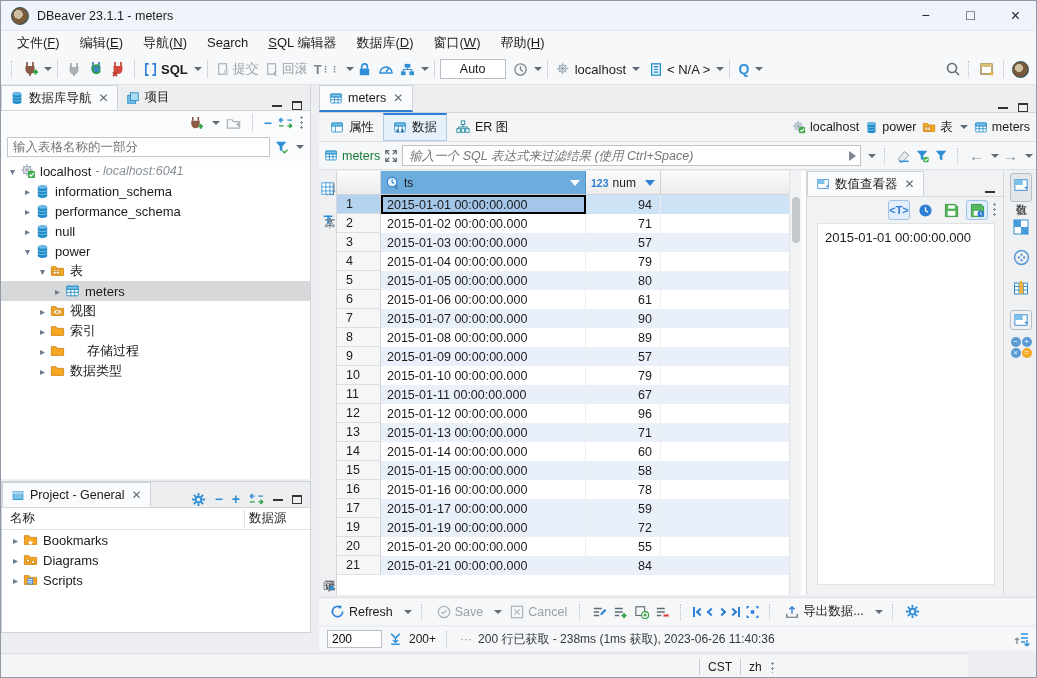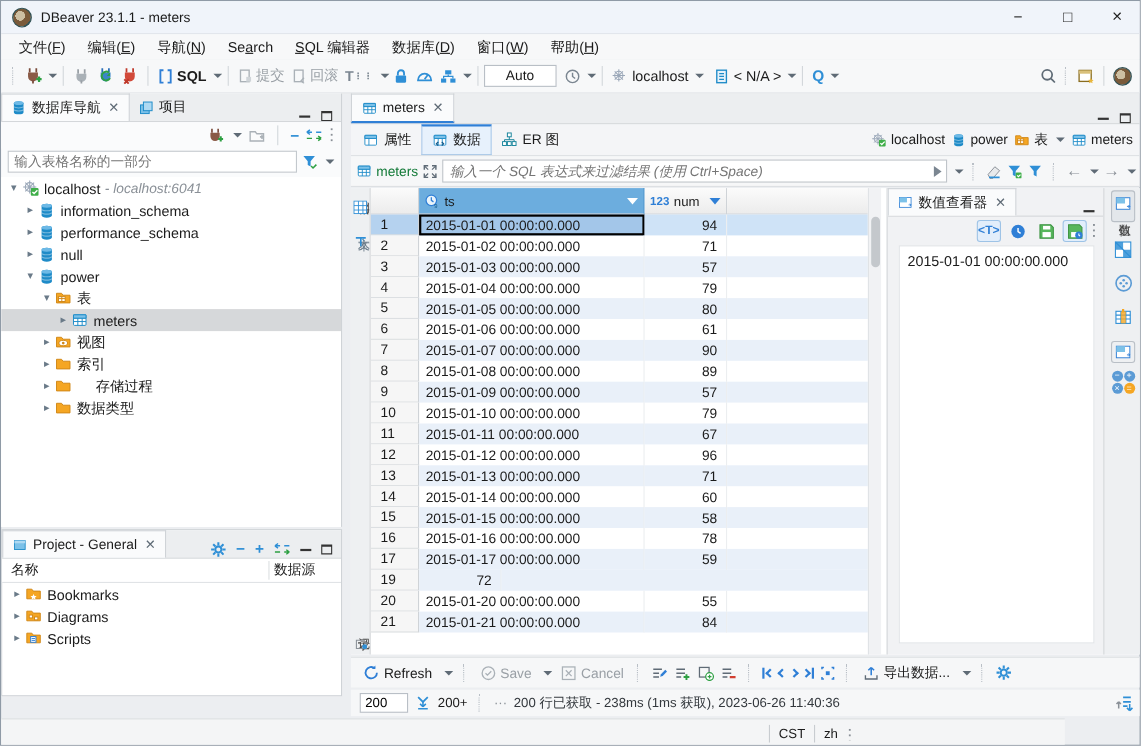--- a/index.html
+++ b/index.html
@@ -96,21 +96,21 @@
   
   #rightstrip{position:absolute;left:684px;top:0;width:35px;height:424px;background:#eef0f2;border-left:1px solid #d4d7da;display:flex;flex-direction:column;align-items:center;padding-top:2px;}
   .rtab{border:1px solid #b9bfc6;background:#e3e7eb;border-radius:3px;padding:4px 2px;display:flex;flex-direction:column;align-items:center;gap:3px;margin-bottom:10px;}
   .ricon{margin:7px 0;}
   .mini{display:grid;grid-template-columns:10px 10px;gap:1px;font-size:8px;line-height:10px;text-align:center;color:#fff;}
   .mini span{width:10px;height:10px;border-radius:50%;background:#5b9bd5;}
   
   #rs-toolbar{position:absolute;left:0;top:512px;width:719px;height:28px;background:#f6f7f8;border-top:1px solid #dde0e3;display:flex;align-items:center;padding:0 8px;gap:5px;font-size:12.5px;}
   
   #rs-status{position:absolute;left:0;top:542px;width:719px;height:24px;background:#f6f7f8;display:flex;align-items:center;padding:0 8px;gap:6px;font-size:12px;}
-  #rs-status input{width:44px;height:18px;border:1px solid #b9bfc6;font-size:12px;padding:0 4px;font-family:inherit;}
+  #rs-status input{width:55px;height:18px;border:1px solid #b9bfc6;font-size:12px;padding:0 4px;font-family:inherit;}
   
   #statusbar{left:0;top:652px;width:967px;height:26px;background:#f4f5f6;border-top:1px solid #dcdfe2;font-size:12px;display:flex;align-items:center;}
   .sb-sep{width:1px;height:16px;background:#c8ccd0;margin:0 8px;}
   svg{display:block;}
 </style>
 </head>
 <body>
 
 <div id="window">
 
@@ -763,20 +763,21 @@
               <div class="g-fill"></div>
             </div>
             <div class="g-row stripe">
               <div class="g-num">17</div>
               <div class="g-ts">2015-01-17 00:00:00.000</div>
               <div class="g-val">59</div>
               <div class="g-fill"></div>
             </div>
             <div class="g-row stripe">
               <div class="g-num">19</div>
+              <div class="g-ts">2015-01-19 00:00:00.000</div>
               <div class="g-val">72</div>
               <div class="g-fill"></div>
             </div>
             <div class="g-row">
               <div class="g-num">20</div>
               <div class="g-ts">2015-01-20 00:00:00.000</div>
               <div class="g-val">55</div>
               <div class="g-fill"></div>
             </div>
             <div class="g-row stripe">

